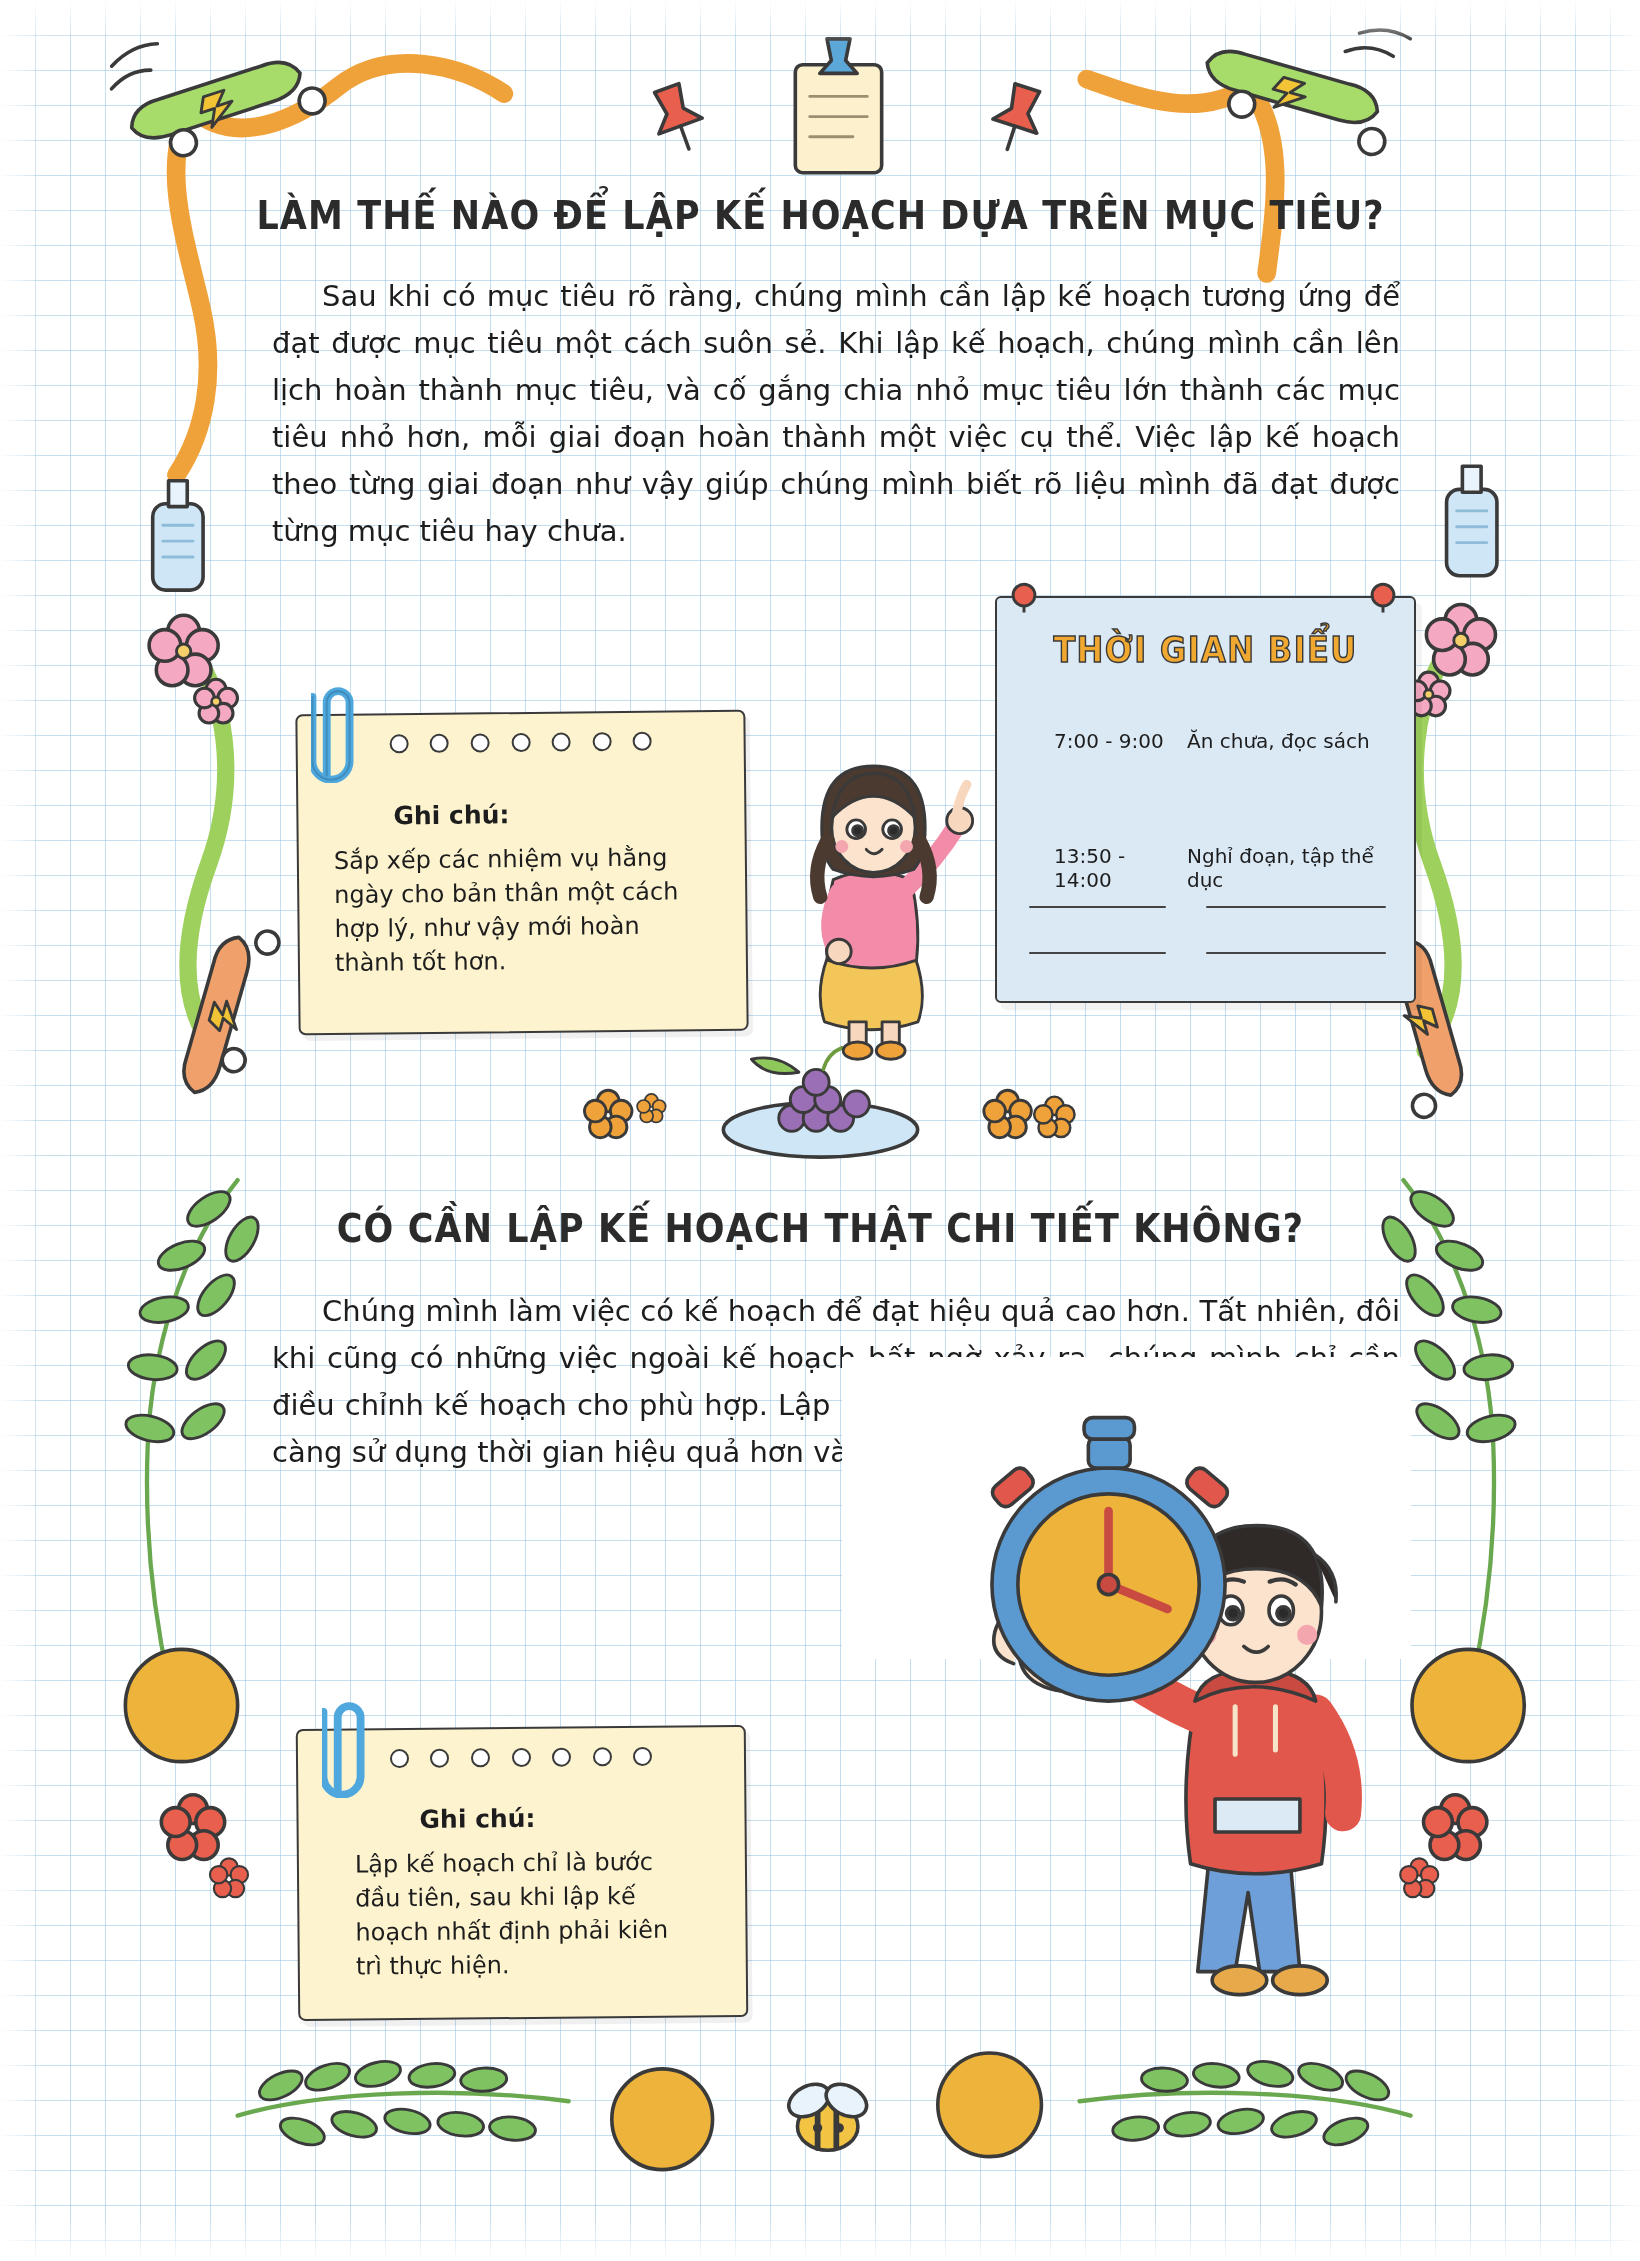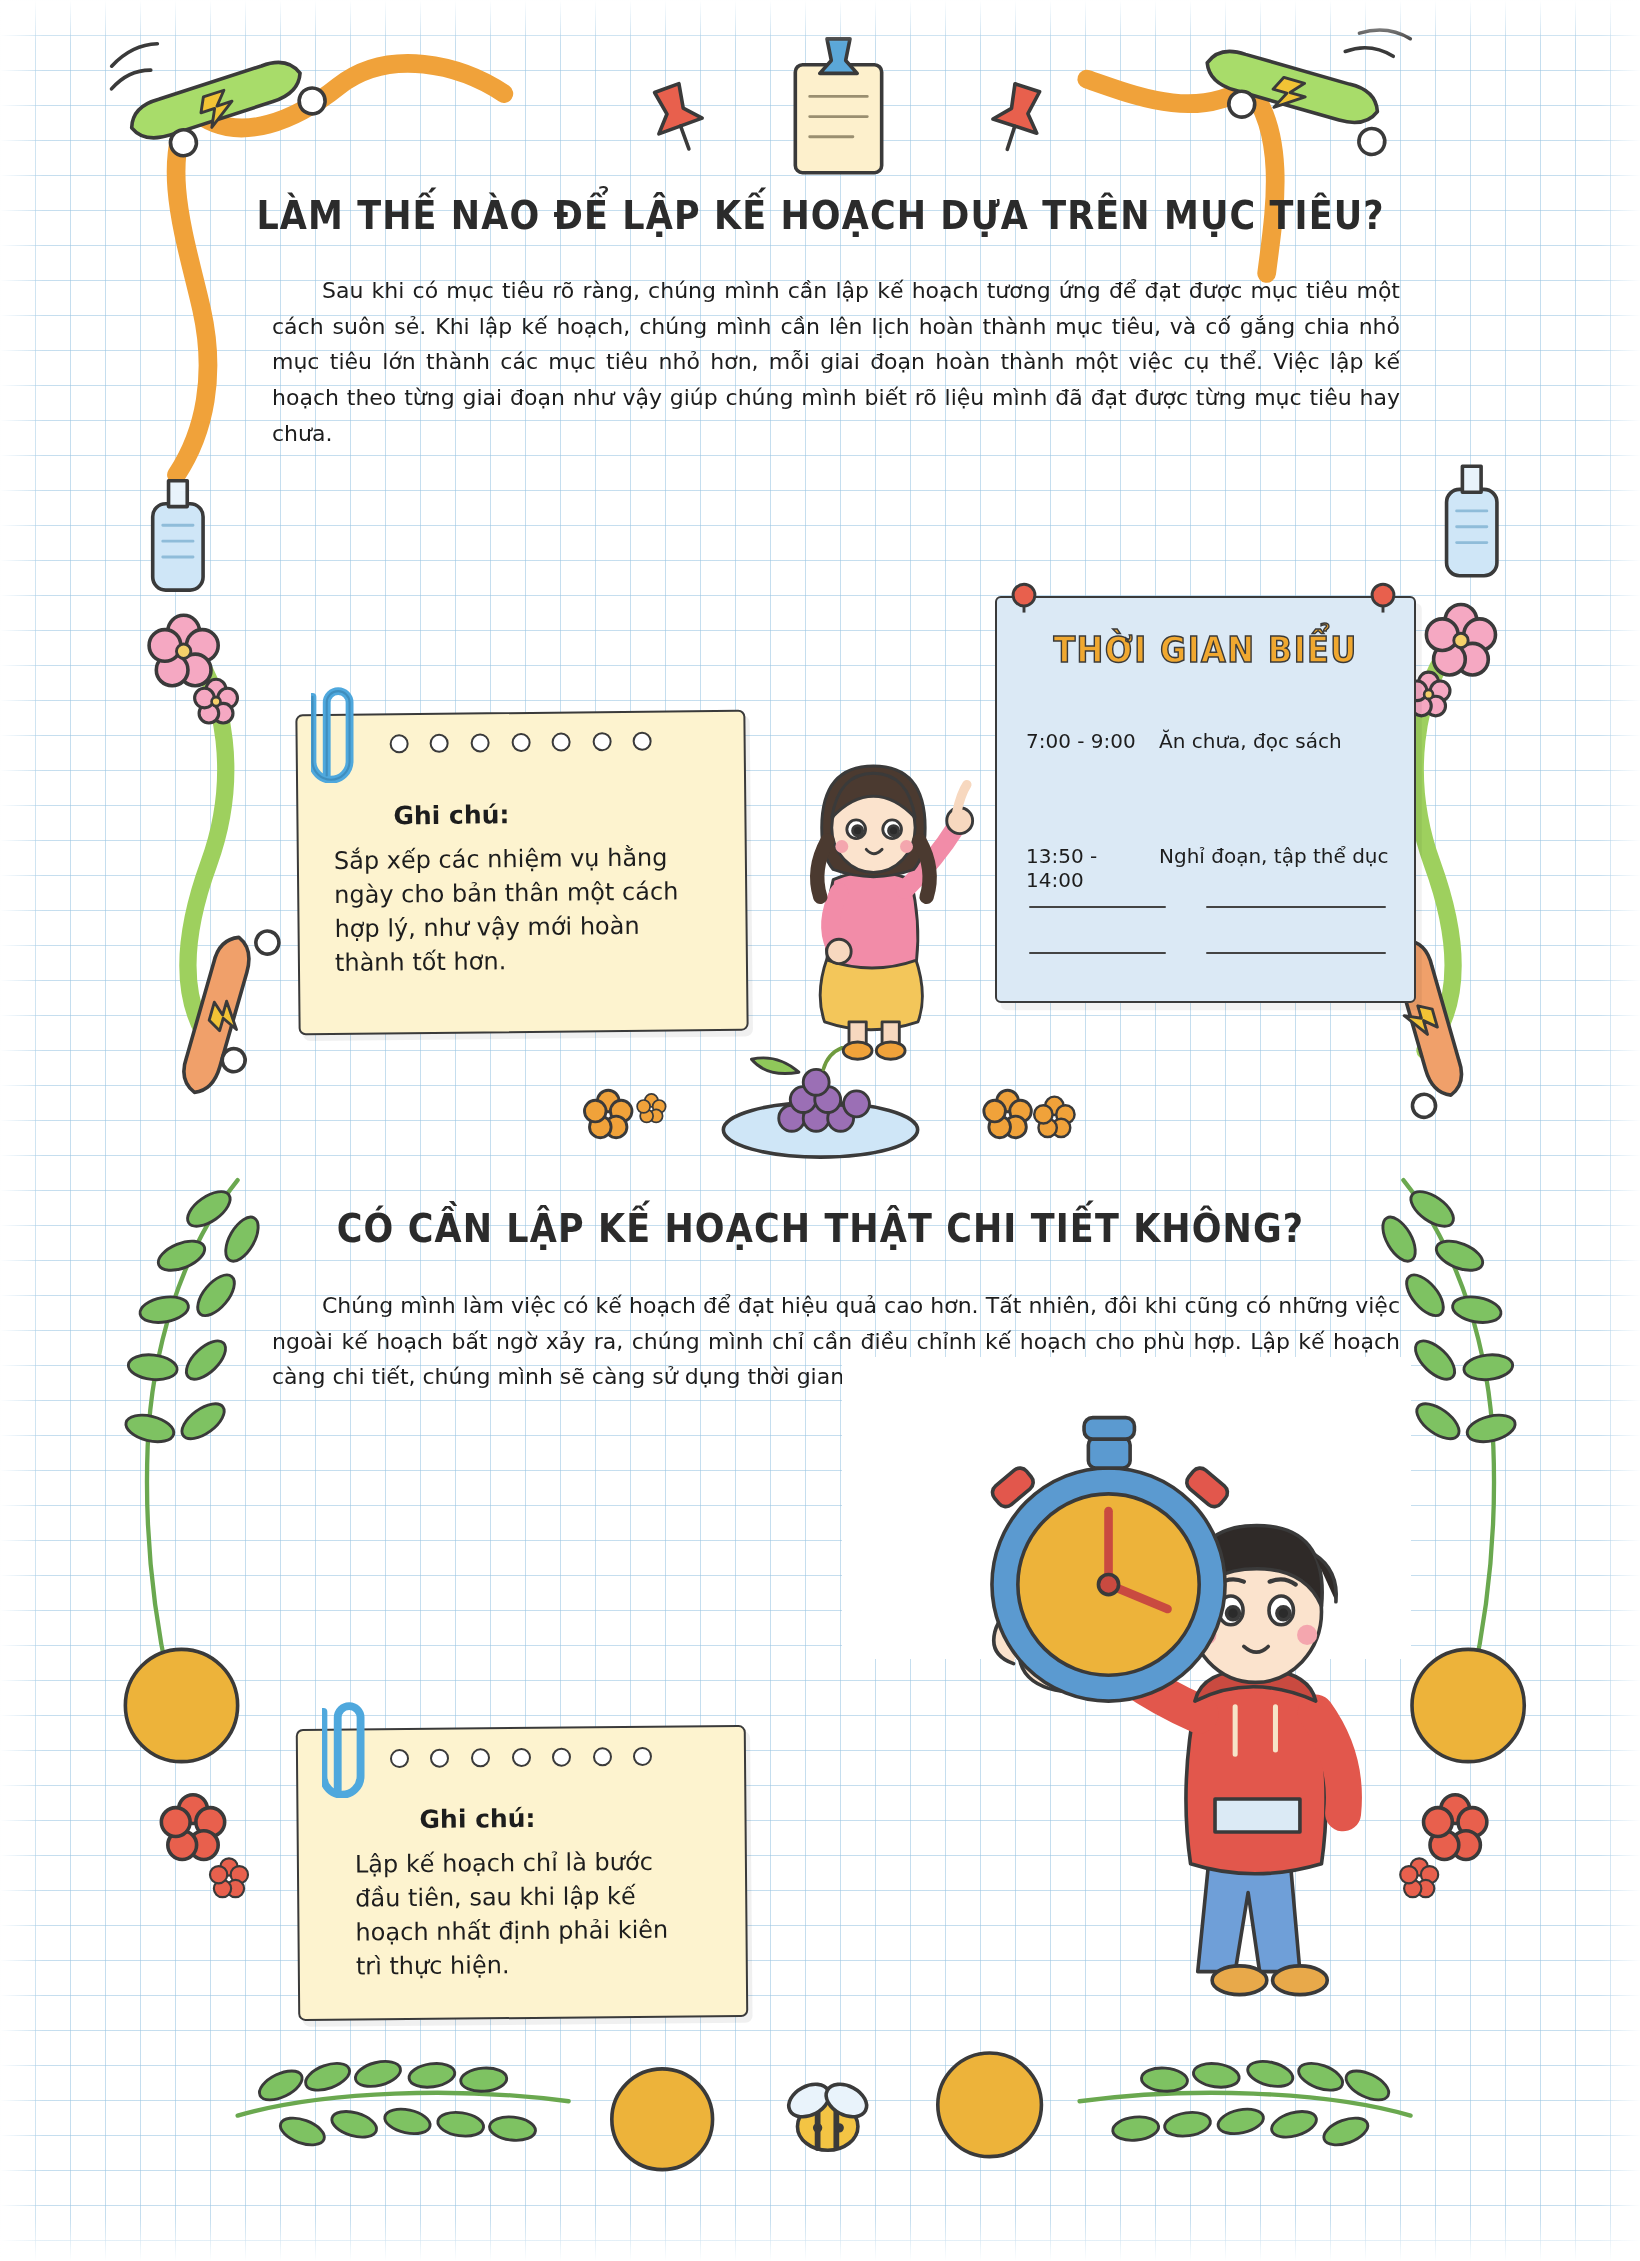--- a/index.html
+++ b/index.html
@@ -47,21 +47,21 @@
     letter-spacing: 1.1px;
     color: #2b2b2b;
     text-align: center;
     width: 100%;
     transform: scaleY(1.12);
   }
 
   p.body-text {
     position: absolute;
     margin: 0;
-    font-size: 22px;
+    font-size: 29px;
     line-height: 1.62;
     color: #1d1d1d;
     text-align: justify;
     font-family: "DejaVu Sans", sans-serif;
   }
 
   
   .note-card {
     position: absolute;
     background: #fdf3cf;
@@ -125,20 +125,21 @@
     letter-spacing: 1.4px;
     -webkit-text-stroke: 1.4px #3a3a3a;
     transform: scaleY(1.1);
   }
   .sched-row {
     position: absolute;
     display: flex;
     align-items: baseline;
     font-size: 20px;
     color: #1d1d1d;
+    margin-left: 28px;
   }
   .sched-time {
     width: 133px;
     flex: 0 0 133px;
   }
   .sched-task { flex: 1; }
   .sched-line {
     position: absolute;
     height: 2.2px;
     background: #444;

